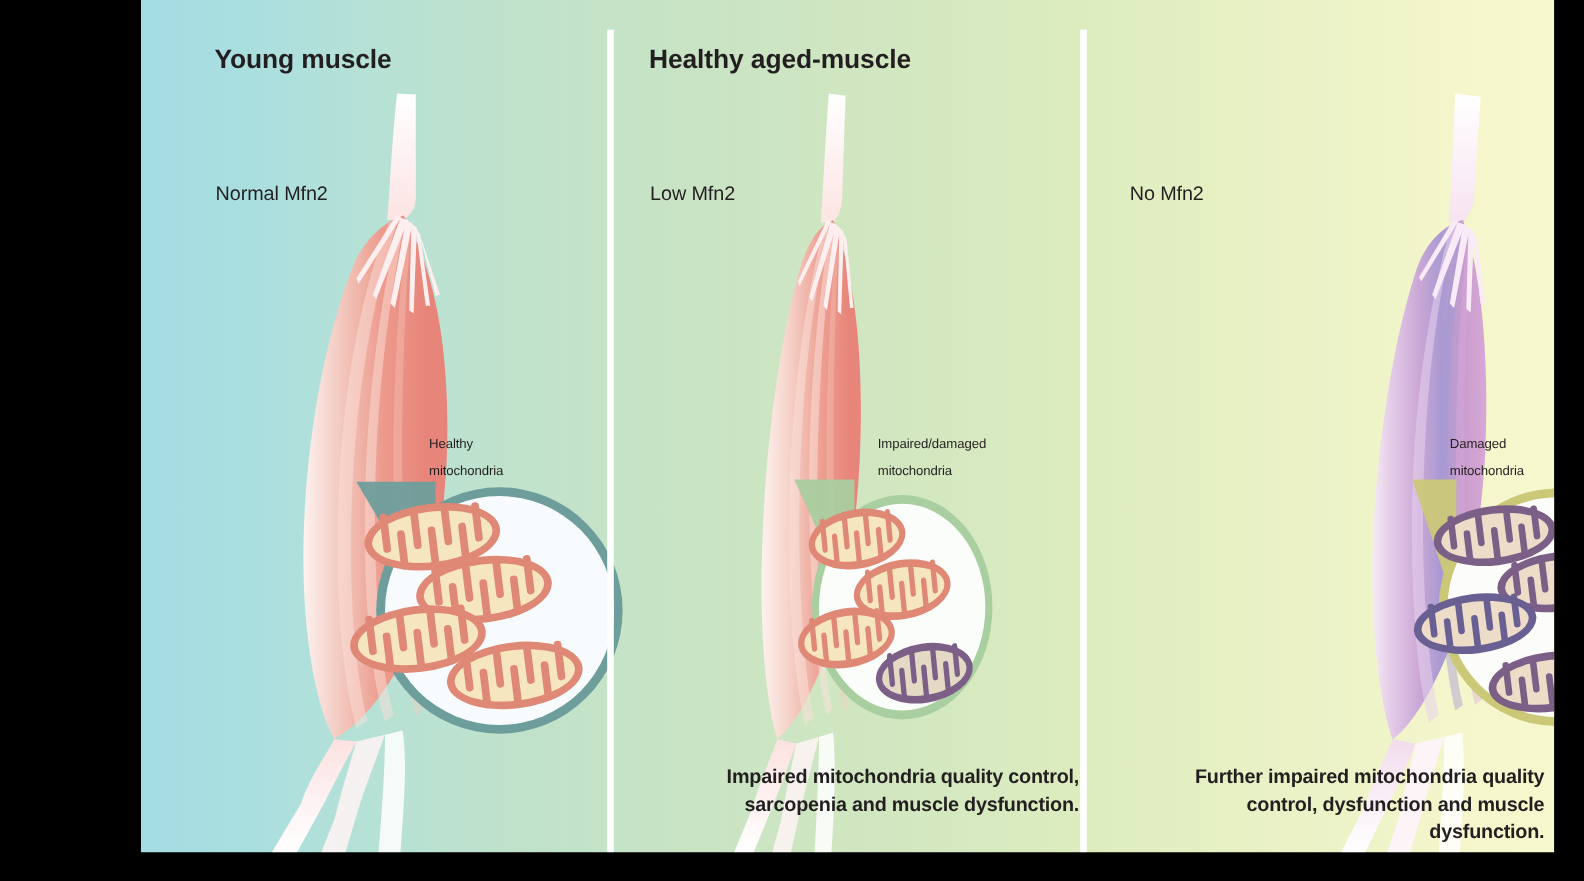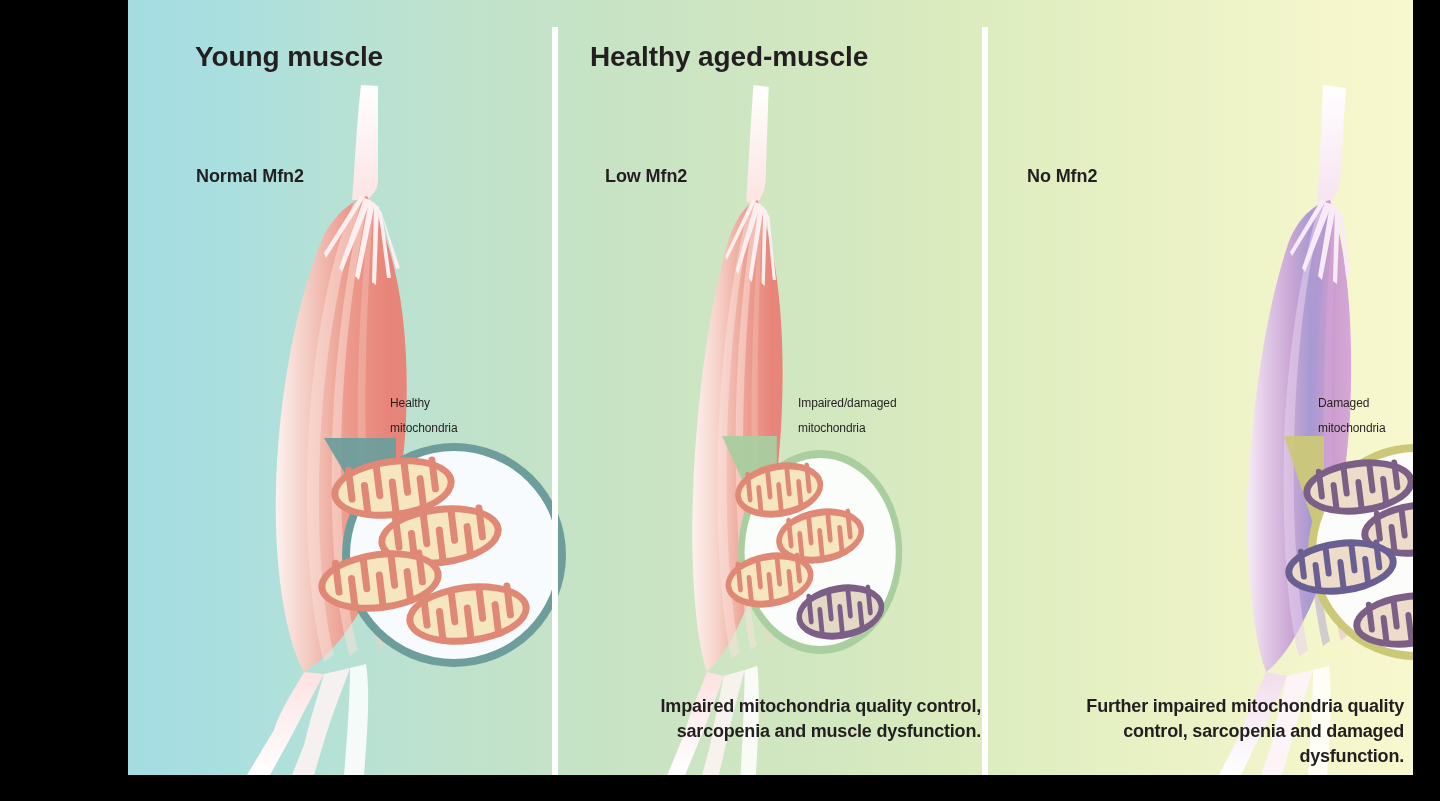--- a/index.html
+++ b/index.html
@@ -29,25 +29,25 @@
   #panel-0{left:0px;width:424px;}
   #panel-1{left:430px;width:341px;}
   #panel-2{left:860px;width:425px;}
 
   .divider{position:absolute;top:27px;width:6px;height:748px;background:#ffffff;}
   #divider-0{left:424px;}
   #divider-1{left:854px;}
 
   
   .panel-title{
-    position:absolute;top:41px;font-size:28px;font-weight:bold;color:#231f20;
+    position:absolute;top:41px;font-size:24px;font-weight:bold;color:#231f20;
     letter-spacing:-.1px;white-space:nowrap;
   }
   .mfn-label{
-    position:absolute;top:166px;font-size:18px;font-weight:bold;color:#231f20;
+    position:absolute;top:166px;font-size:18px;font-weight:normal;color:#231f20;
     letter-spacing:-.1px;white-space:nowrap;
   }
   .mito-label{
     position:absolute;font-size:12px;font-weight:normal;color:#231f20;
     text-align:left;line-height:25px;letter-spacing:-.1px;
   }
   .caption{
     position:absolute;font-size:18px;font-weight:bold;color:#231f20;
     line-height:25px;letter-spacing:-.2px;text-align:right;
   }
@@ -283,21 +283,21 @@
               <path d="M-12,-20 L-12,5"></path>
             <path d="M0,20 L0,-5"></path>
               <path d="M12,-20 L12,5"></path>
               <path d="M25,20 L25,-5"></path>
               <path d="M37,-20 L37,5"></path>
           </g>
         </g>
       </svg>
 
       <div class="panel-title" style="left:32px;">Healthy aged-muscle</div>
-      <div class="mfn-label" style="left:47px;text-align:right;"><span>Low Mfn2</span></div>
+      <div class="mfn-label" style="left:33px;text-align:right;"><span>Low Mfn2</span></div>
       <div class="mito-label" style="left:240px;top:391px;width:250px;">
         <span>Impaired/damaged</span><br>
         <span>mitochondria</span>
       </div>
       <div class="caption" style="left:33px;top:694px;width:390px;">Impaired mitochondria quality control, sarcopenia and muscle dysfunction.</div>
     </div>
 
     <div class="panel" id="panel-2">
 
       <svg class="art" viewBox="0 0 425 775" preserveAspectRatio="none">
@@ -403,21 +403,21 @@
               <path d="M38,-20 L38,5"></path>
           </g>
         </g>
       </svg>
 
       <div class="mfn-label" style="left:39px;"><span>No Mfn2</span></div>
       <div class="mito-label" style="left:330px;top:391px;width:200px;">
         <span>Damaged</span><br>
         <span>mitochondria</span>
       </div>
-      <div class="caption" style="left:38px;top:694px;width:378px;">Further impaired mitochondria quality control, sarcopenia and damaged dysfunction.</div>
+      <div class="caption" style="left:38px;top:694px;width:378px;">Further impaired mitochondria quality control, dysfunction and muscle dysfunction.</div>
     </div>
 
     <div class="divider" id="divider-0"></div>
     <div class="divider" id="divider-1"></div>
 
   </div>
 
   <div id="left-bar"></div>
   <div id="right-bar"></div>
   <div id="bottom-bar"></div>

